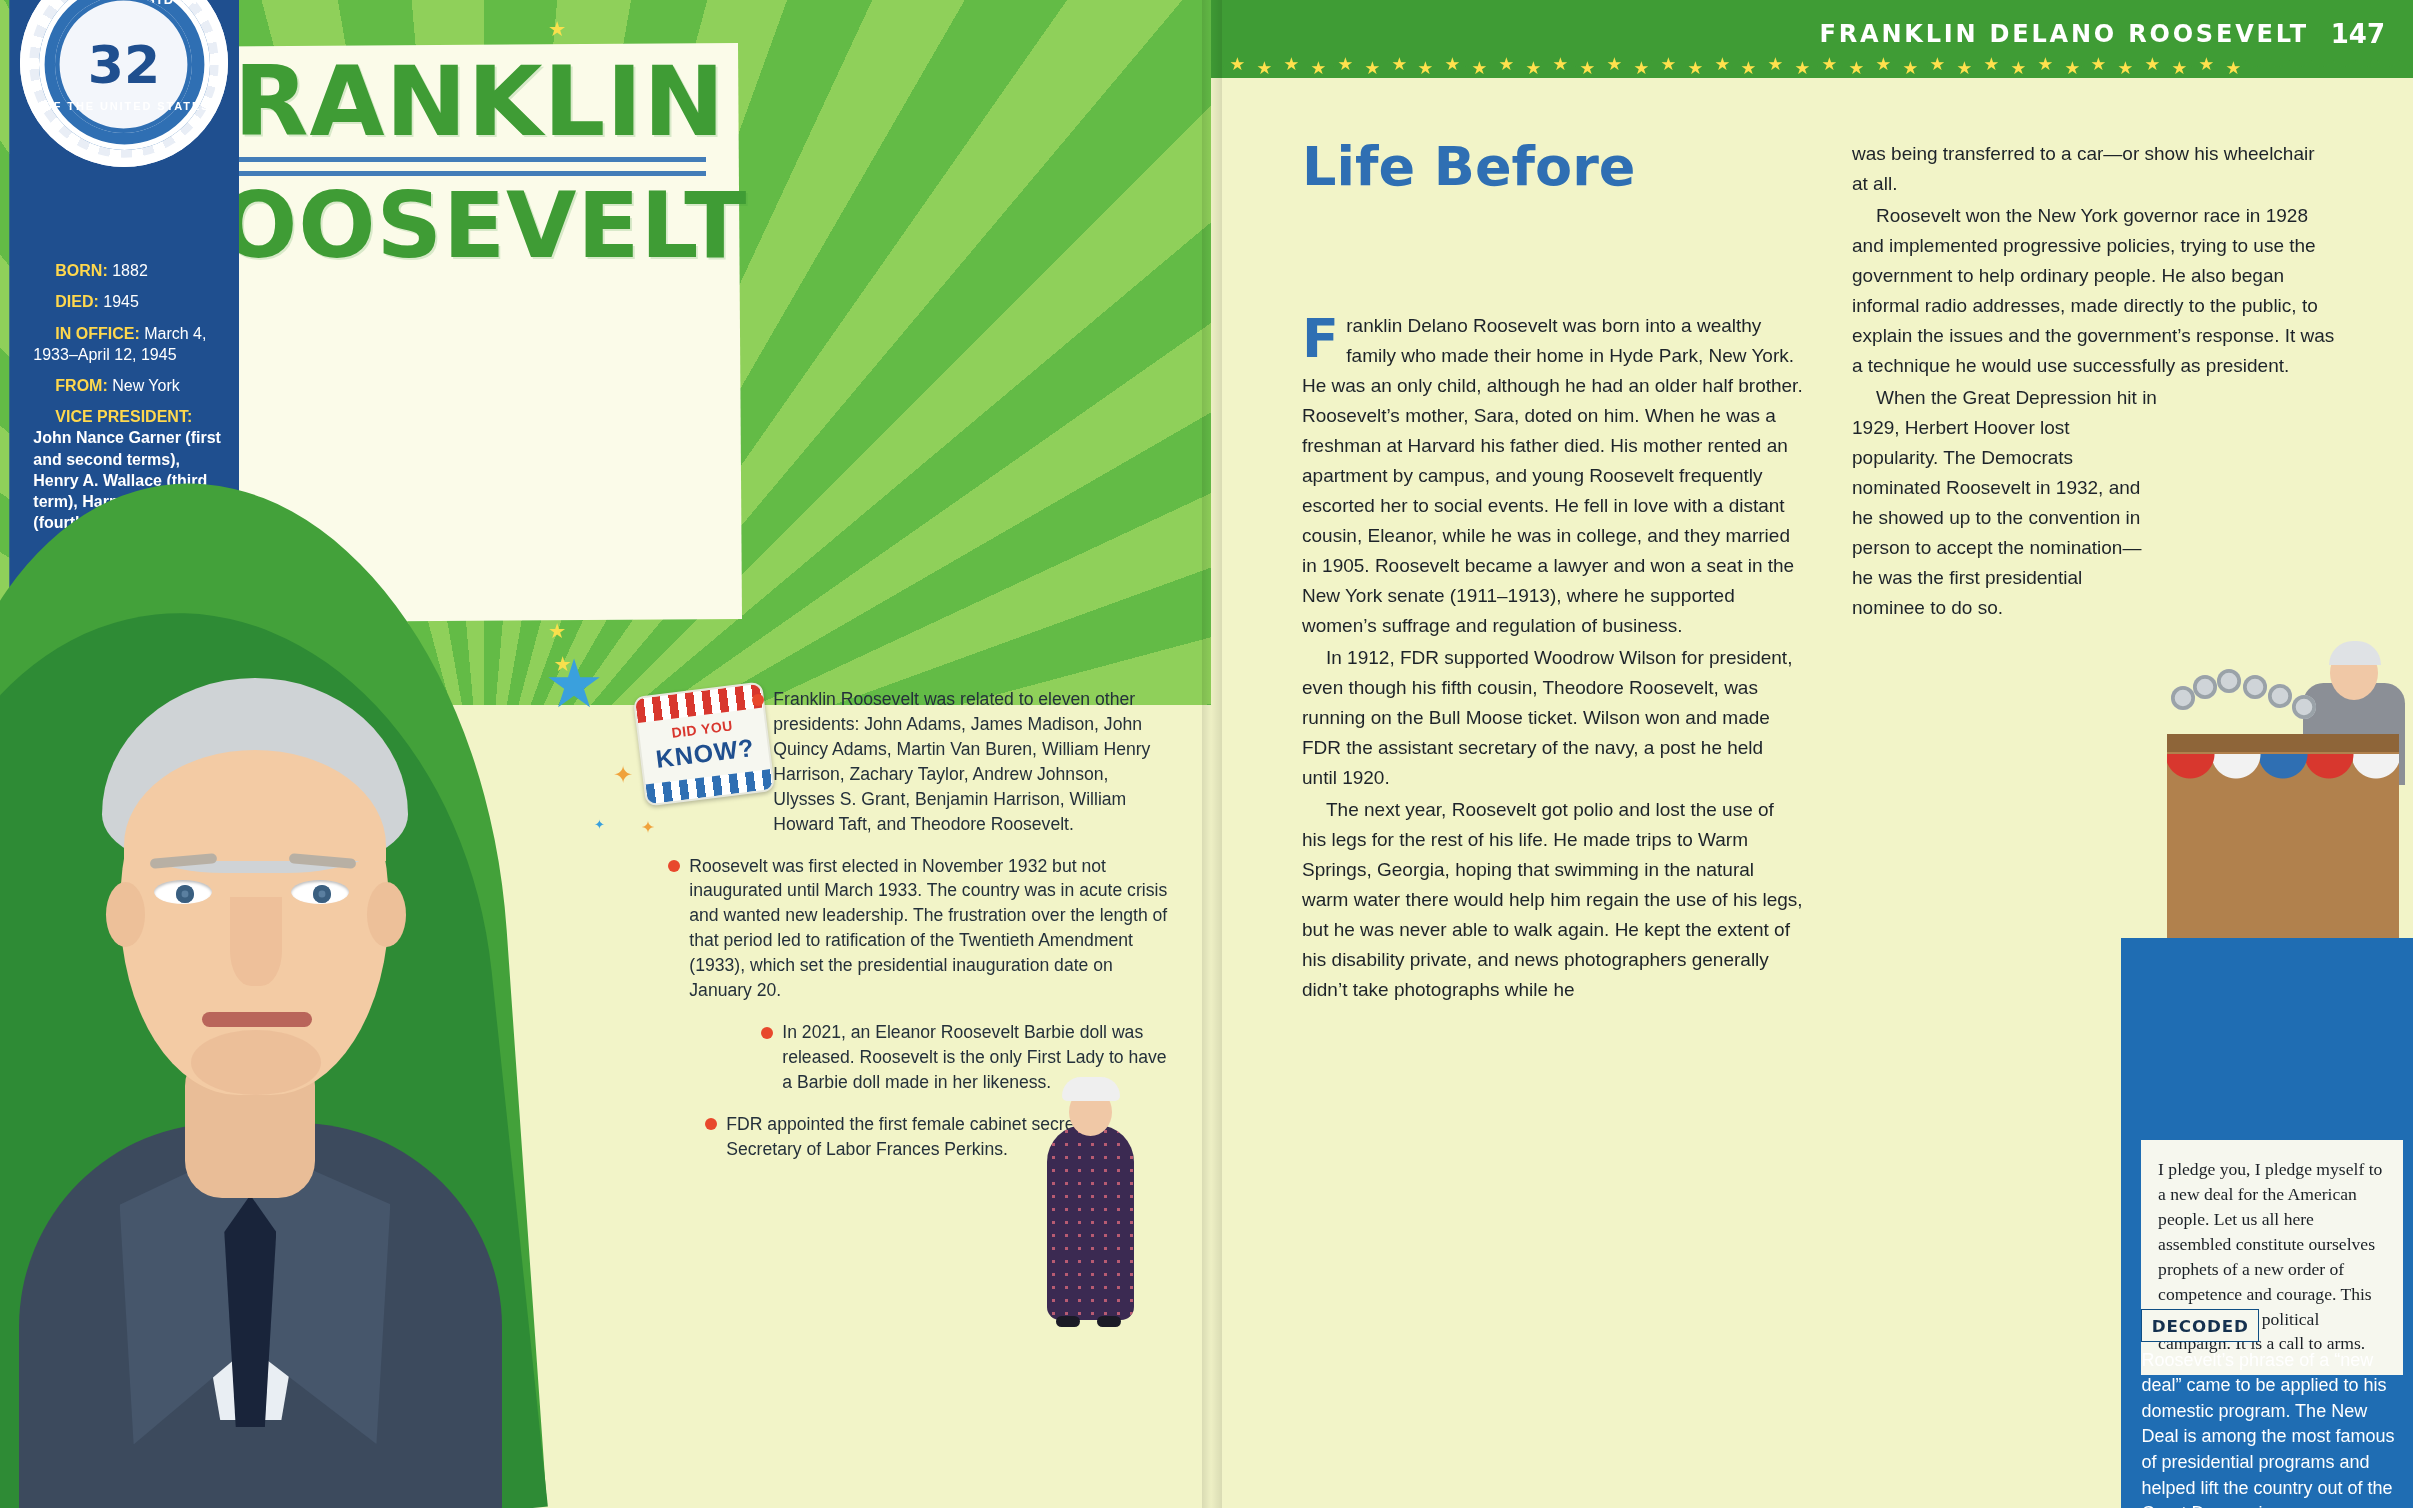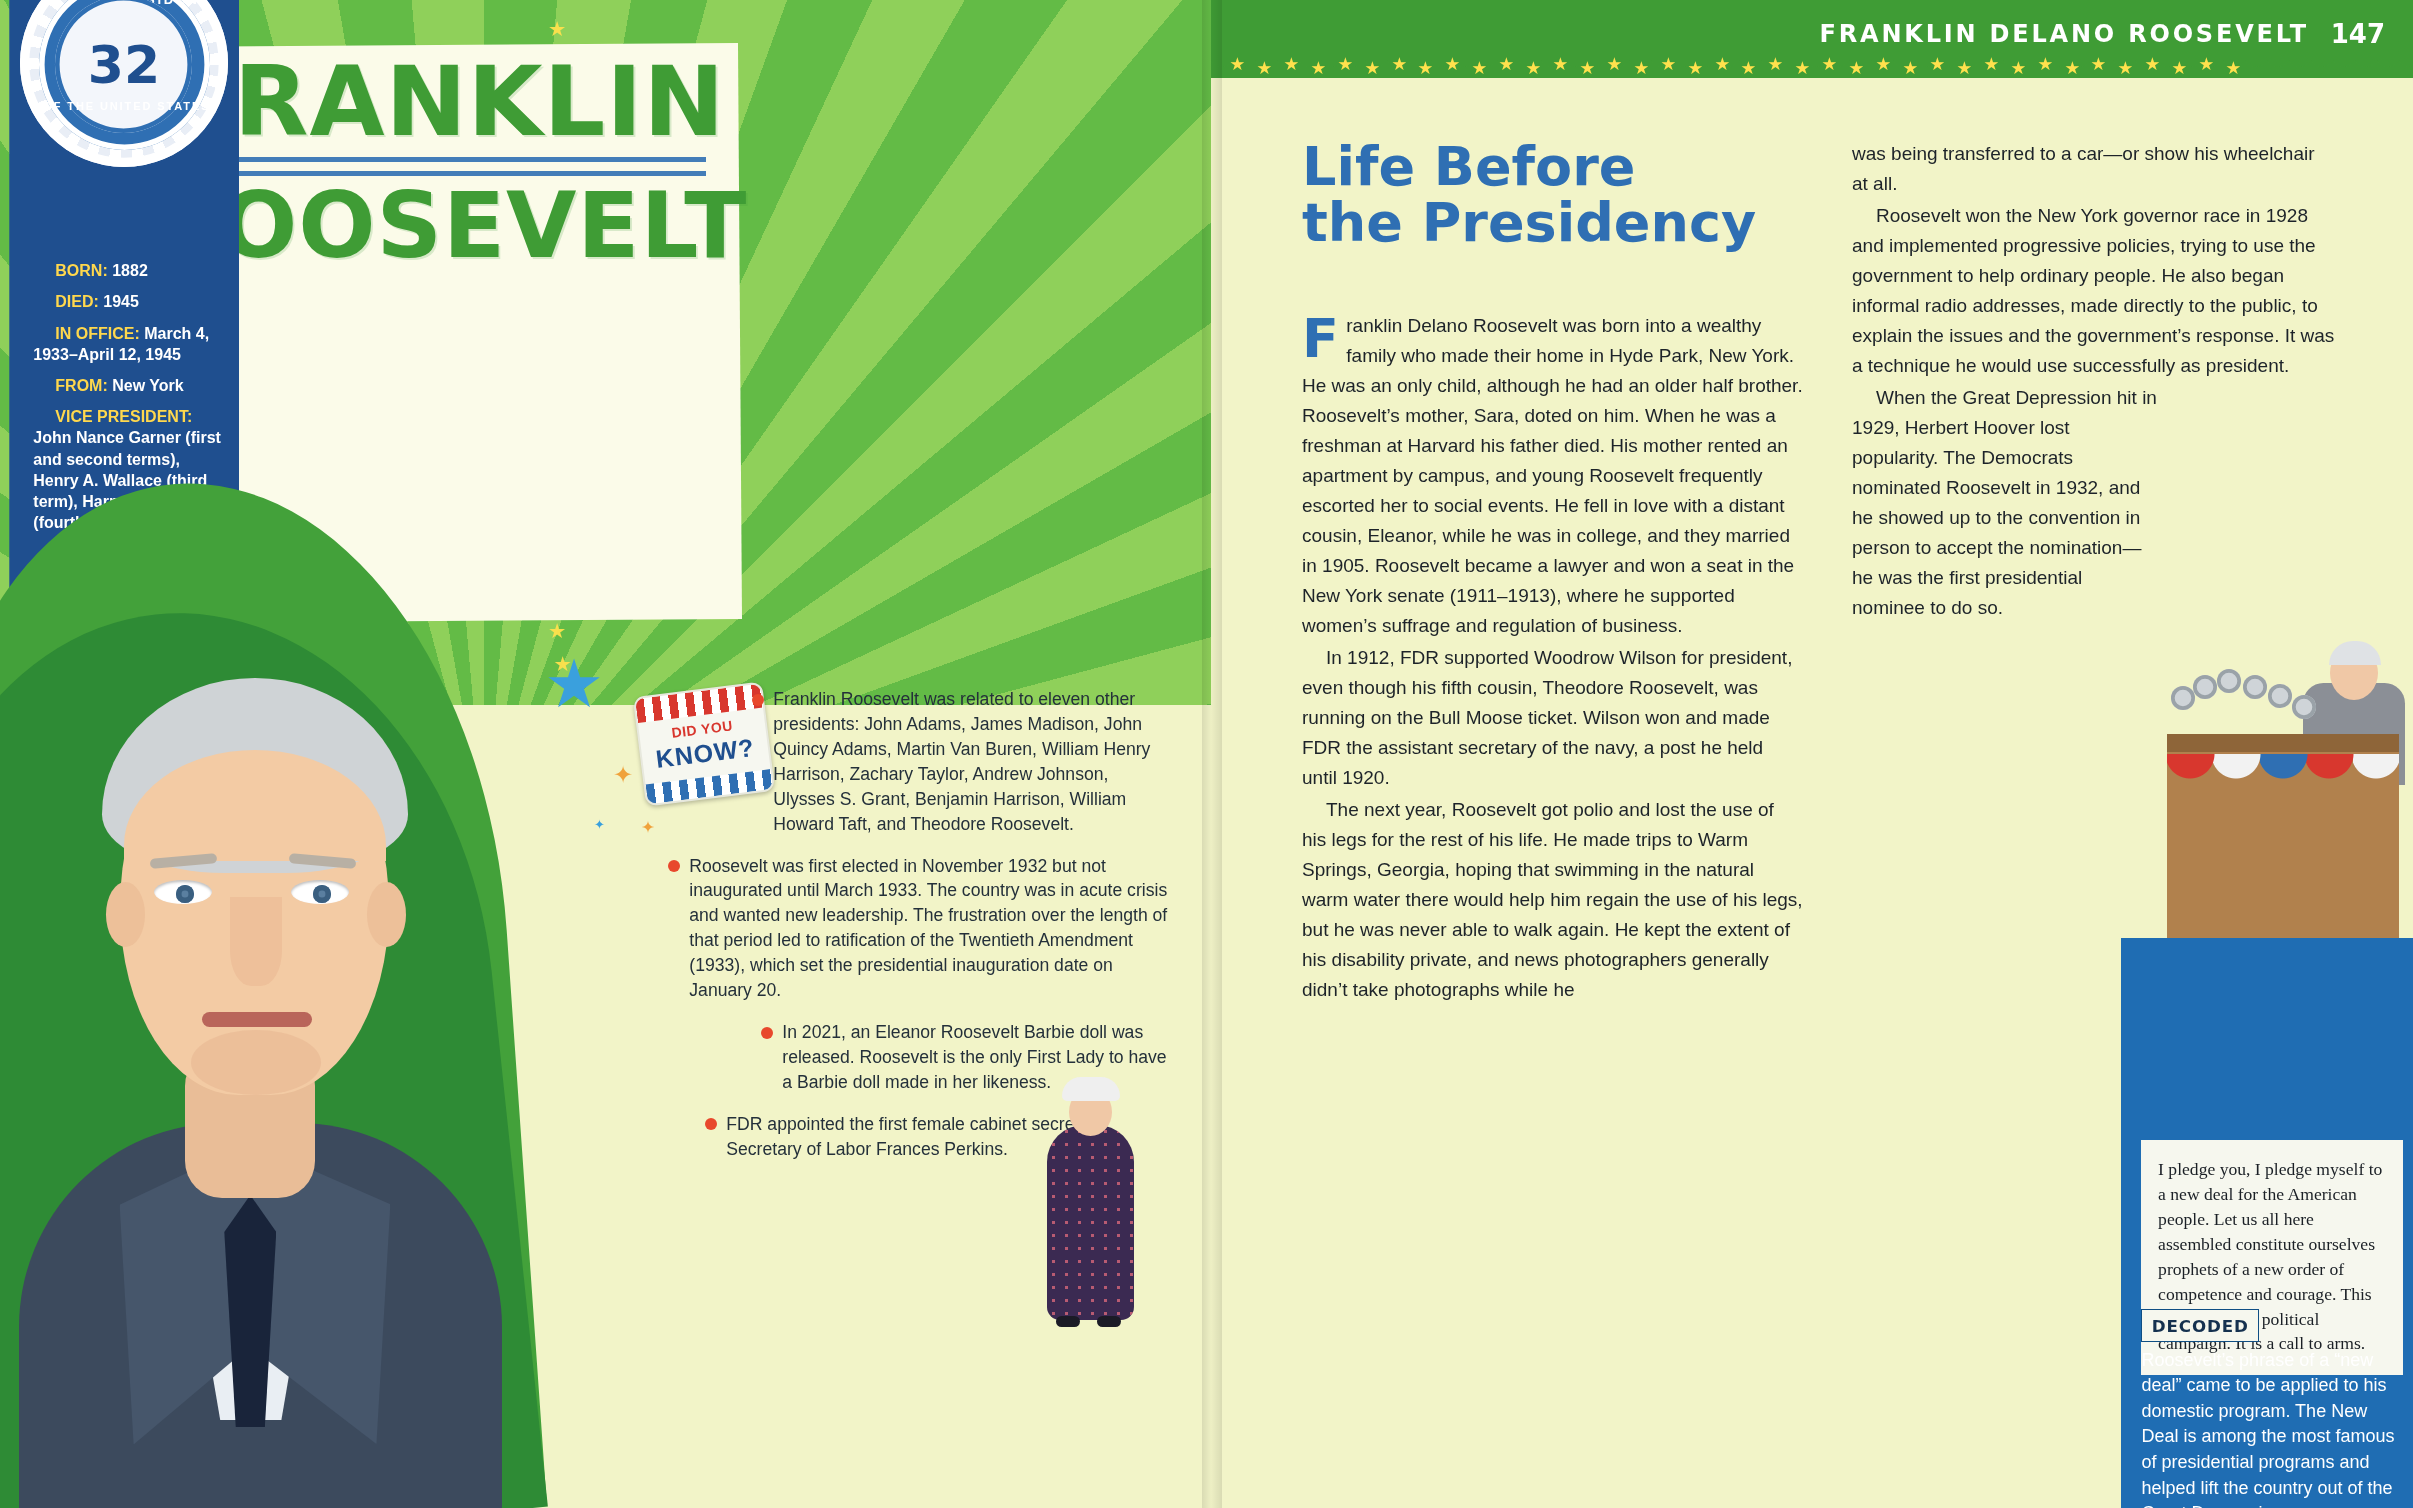--- a/index.html
+++ b/index.html
@@ -72,21 +72,21 @@
   
   .info-bar {
     position: absolute; left: 9.3px; top: 0; width: 230px; height: 692px;
     background: #1f4f8f;
     clip-path: polygon(0 0, 100% 0, 100% 96%, 50% 100%, 0 96%);
     padding: 260px 16.7px 0 24px;
     color: #fff;
   }
   .info-row { font-size: 16px; line-height: 1.32; margin-bottom: 10.2px; }
   .info-key { color: #ffd84d; font-weight: bold; font-size: 16px; margin-left: 22px; }
-  .info-val { color: #ffffff; font-weight: bold; }
+  .info-val { color: #ffffff; }
 
   
   .seal {
     position: absolute; left: 7.4px; top: -41px; width: 234px; height: 234px;
   }
   .seal .rosette {
     position: absolute; left: 13px; top: 0; width: 208px; height: 208px;
     border-radius: 50%;
     background:
       repeating-conic-gradient(from 0deg,
@@ -599,21 +599,20 @@
         <span class="st" style="left: 915px; top: 0px;">★</span>
         <span class="st" style="left: 942px; top: 3.7px;">★</span>
         <span class="st" style="left: 969px; top: 0px;">★</span>
         <span class="st" style="left: 996px; top: 3.7px;">★</span>
       </div>
     <div class="banner-title">FRANKLIN DELANO ROOSEVELT</div>
     <div class="page-num">147</div>
 
     <div class="sec-title">
       <div>Life Before</div>
-      <div>the Presidency</div>
     </div>
 
     <div class="col" id="col-left">
       <p class="first"><span class="dropcap">F</span><span>ranklin Delano Roosevelt was born into a wealthy family who made their home in Hyde Park, New York. He was an only child, although he had an older half brother. Roosevelt’s mother, Sara, doted on him. When he was a freshman at Harvard his father died. His mother rented an apartment by campus, and young Roosevelt frequently escorted her to social events. He fell in love with a distant cousin, Eleanor, while he was in college, and they married in 1905. Roosevelt became a lawyer and won a seat in the New York senate (1911–1913), where he supported women’s suffrage and regulation of business.</span></p>
       <p>In 1912, FDR supported Woodrow Wilson for president, even though his fifth cousin, Theodore Roosevelt, was running on the Bull Moose ticket. Wilson won and made FDR the assistant secretary of the navy, a post he held until 1920.</p>
       <p>The next year, Roosevelt got polio and lost the use of his legs for the rest of his life. He made trips to Warm Springs, Georgia, hoping that swimming in the natural warm water there would help him regain the use of his legs, but he was never able to walk again. He kept the extent of his disability private, and news photographers generally didn’t take photographs while he</p>
     </div>
 
     <div class="col" id="col-right">
       <p class="first">was being transferred to a car—or show his wheelchair at all.</p>

